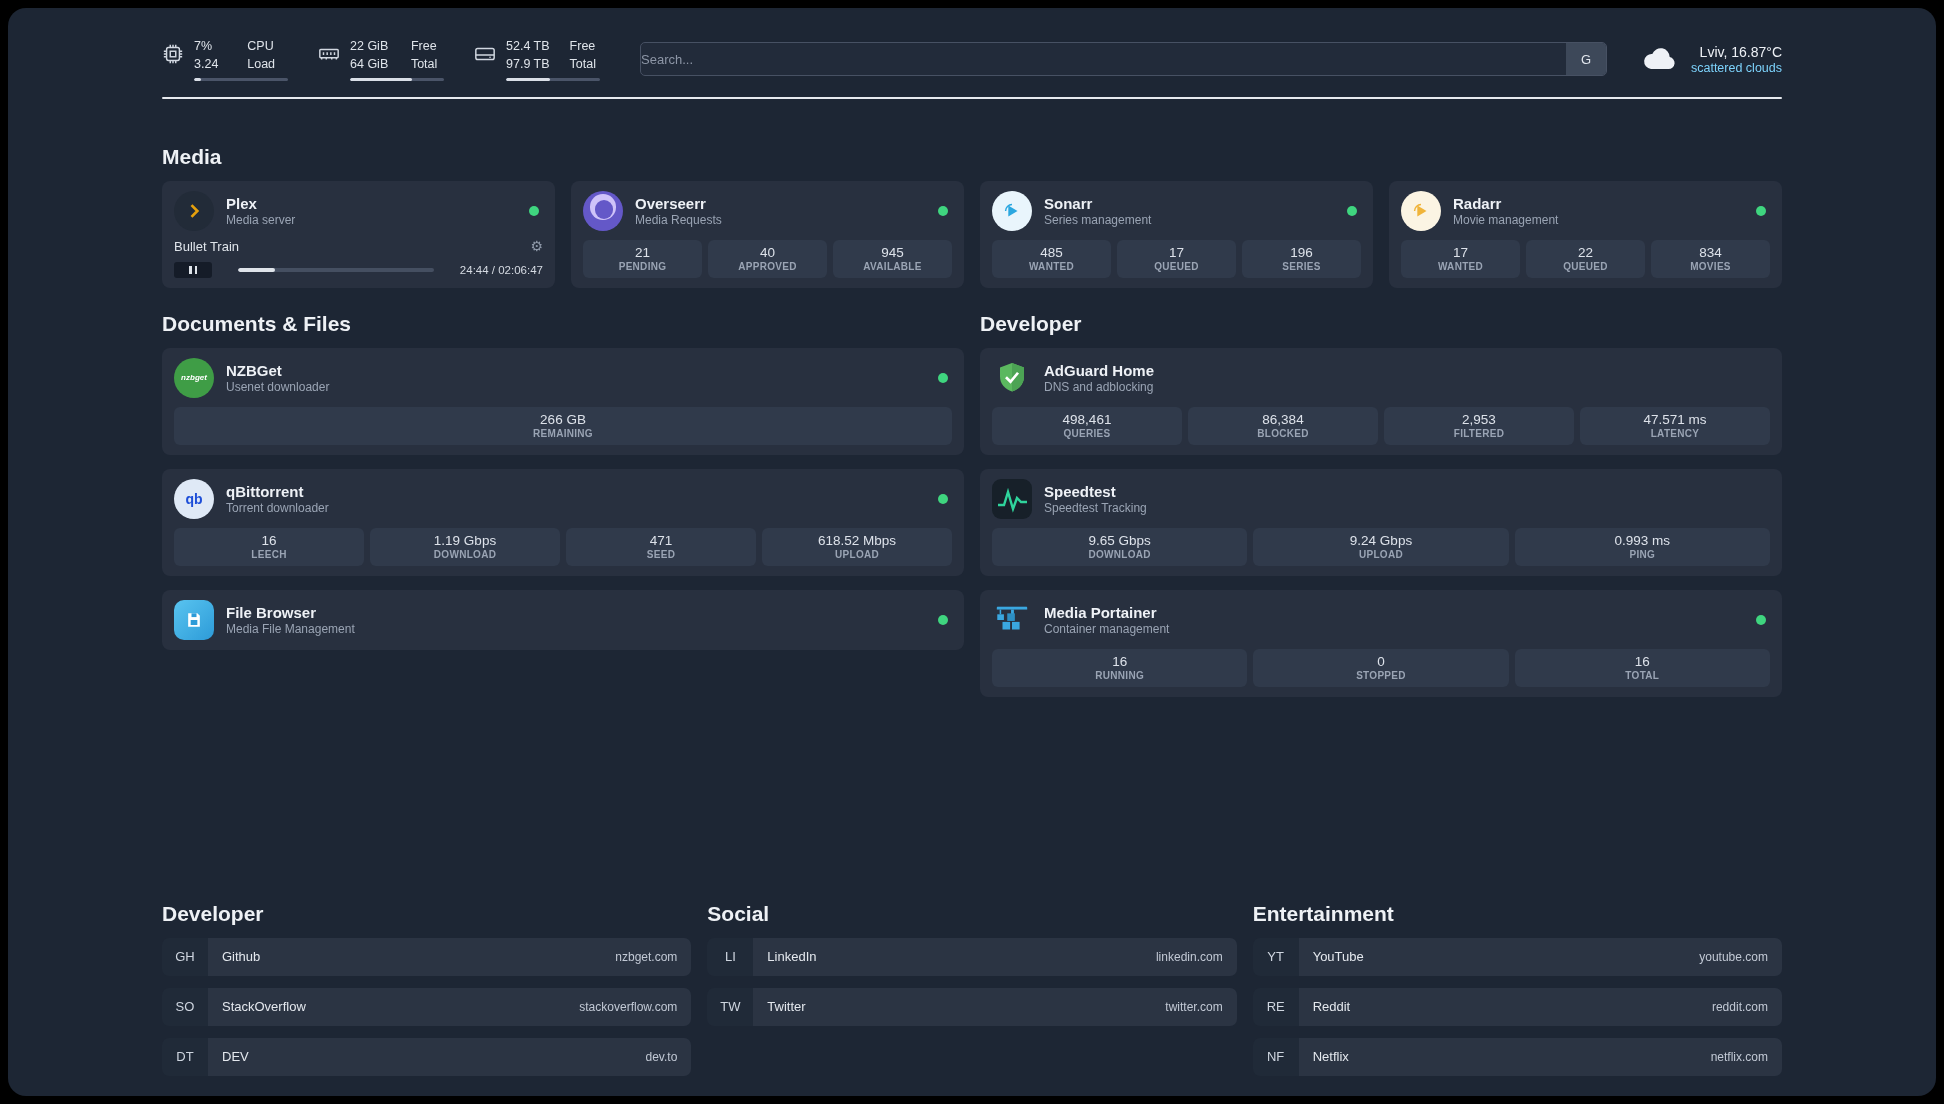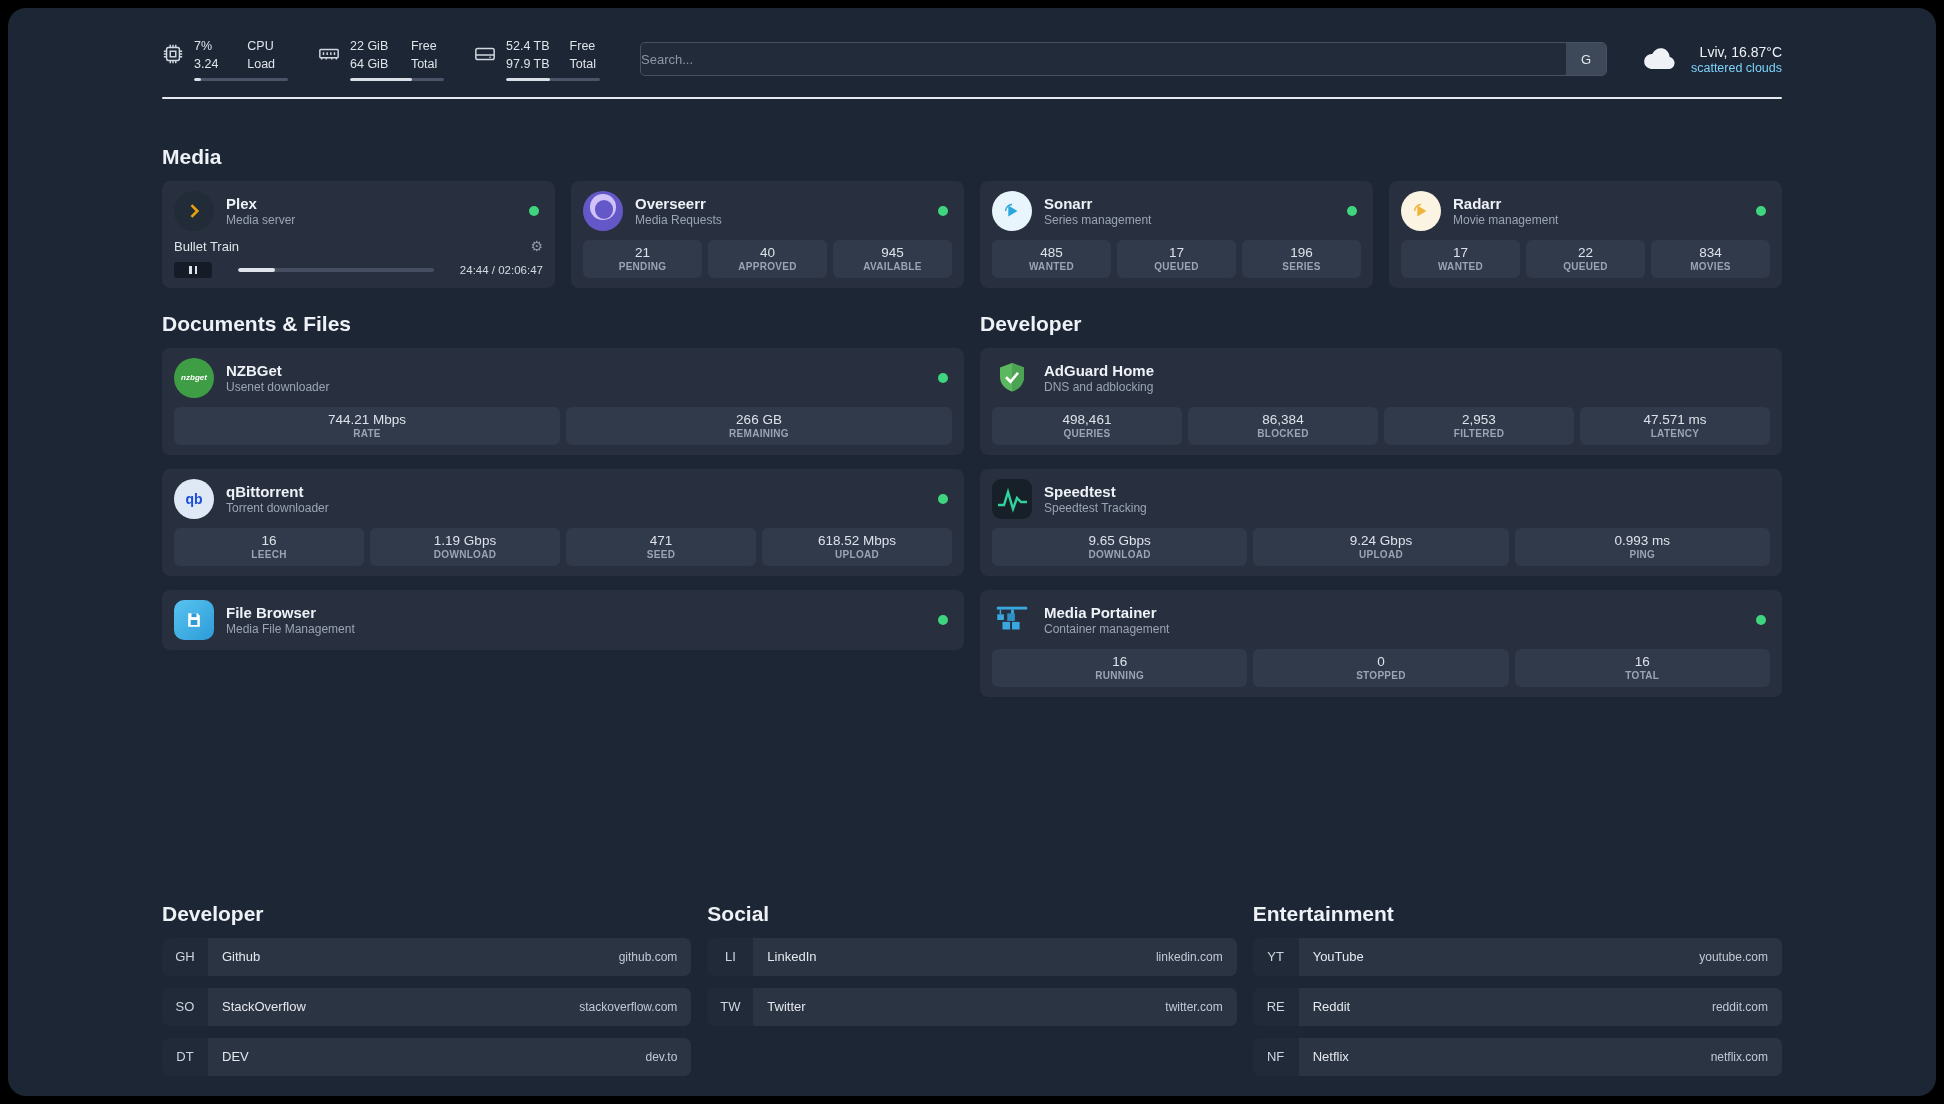--- a/index.html
+++ b/index.html
@@ -299,24 +299,20 @@
             <div class="card-head">
               <span class="svc-icon icon-nzbget">nzbget</span>
               <div>
                 <div class="svc-name">NZBGet</div>
                 <div class="svc-sub">Usenet downloader</div>
               </div>
               <span class="dot"></span>
             </div>
             <div class="stats">
               <div class="stat">
-                  <div class="stat-v">744.21 Mbps</div>
-                  <div class="stat-l">RATE</div>
-                </div>
-              <div class="stat">
                   <div class="stat-v">266 GB</div>
                   <div class="stat-l">REMAINING</div>
                 </div>
             </div>
           </div>
 
           <div class="card">
             <div class="card-head">
               <span class="svc-icon icon-qb">qb</span>
               <div>
@@ -472,21 +468,21 @@
 
     <div class="bm-section">
 
       <div>
         <div class="sec-title">Developer</div>
         <div class="bm-list">
           <div class="bm-row">
             <span class="bm-abbr">GH</span>
             <span class="bm-panel">
                 <span class="bm-name">Github</span>
-                <span class="bm-domain">github.com</span>
+                <span class="bm-domain">nzbget.com</span>
               </span>
           </div>
           <div class="bm-row">
             <span class="bm-abbr">SO</span>
             <span class="bm-panel">
                 <span class="bm-name">StackOverflow</span>
                 <span class="bm-domain">stackoverflow.com</span>
               </span>
           </div>
           <div class="bm-row">

